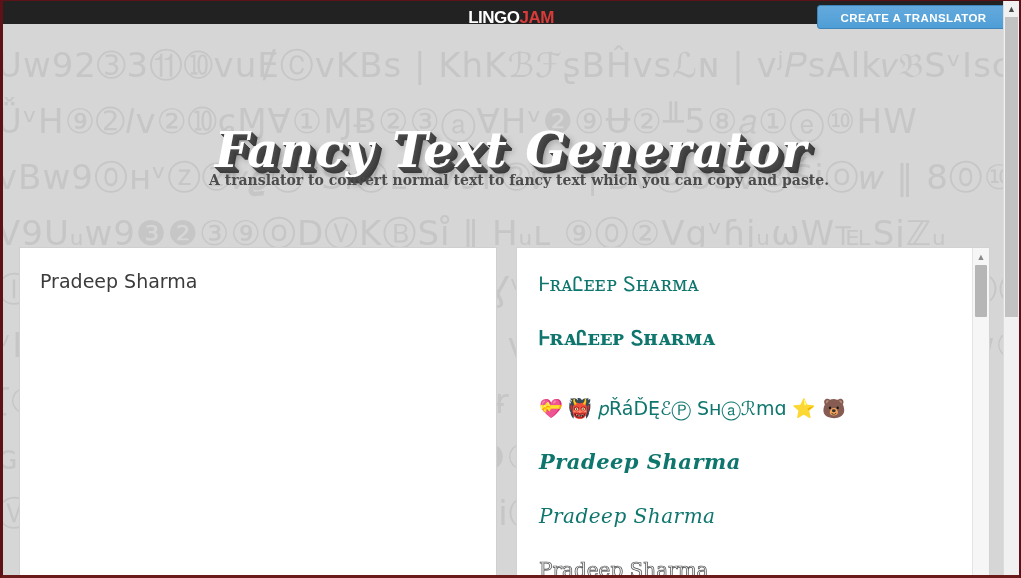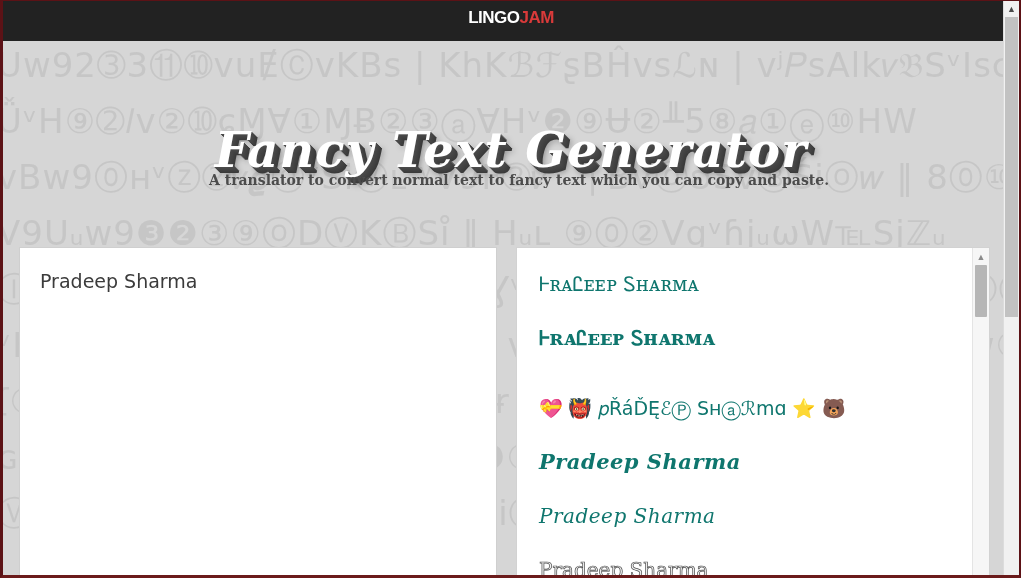--- a/index.html
+++ b/index.html
@@ -40,21 +40,21 @@
     user-select: none;
     pointer-events: none;
   }
   #bg-watermark div { margin-left: -6px; }
 
   
   #topbar {
     position: absolute;
     top: 0; left: 0;
     width: 1016px;
-    height: 40px;
+    height: 23px;
     background: #222222;
     z-index: 30;
   }
   #logo {
     position: absolute;
     left: 0; right: 0;
     top: 7px;
     text-align: center;
     font-family: "Liberation Sans", sans-serif;
     font-weight: bold;
@@ -270,20 +270,21 @@
       <div>ᵛK⑨➁ⓐⓋw③ɢⱮŚ ‖ ℤ⓪ⓔ⑨Ɣ vB①ⓐSⓋ❸i⑩ Ⓘn②Ⓥ❸Kjᵛw⑨</div>
       <div>ʆ⑨➁ⓐʚV③ ‖ ɢⓋⓔƔ①B⑨Si②ɍ ‖ ⓞv③❸ʚ⑩ƔSⓐ①iᵛℤ</div>
       <div>ɢv⑩➁Ⓥ❸ⓐj③ ‖ K⑨①ⓔSvʚ❸②i⑩ ‖ Bᵛ③⓪ⓐƔ⑨ʟS①iw</div>
       <div>ⓋH⑩➁ⓐv③ɢ ‖ ℤ①S⑨ƔⓔB②iⓋ❸⑩ ‖ ⓞw③➁ʚƔ⑨Sⓐi①ᵛ</div>
     </div>
 
   <div id="topbar">
     <div id="logo">
       <span class="lingo">LINGO</span><span class="jam">JAM</span>
     </div>
+    <div id="create-translator">CREATE A TRANSLATOR</div>
   </div>
 
   <div id="hero">
     <div id="page-title">Fancy Text Generator</div>
     <div id="page-subtitle">A translator to convert normal text to fancy text which you can copy and paste.</div>
   </div>
 
   <div id="panels">
 
     <div id="input-panel">

